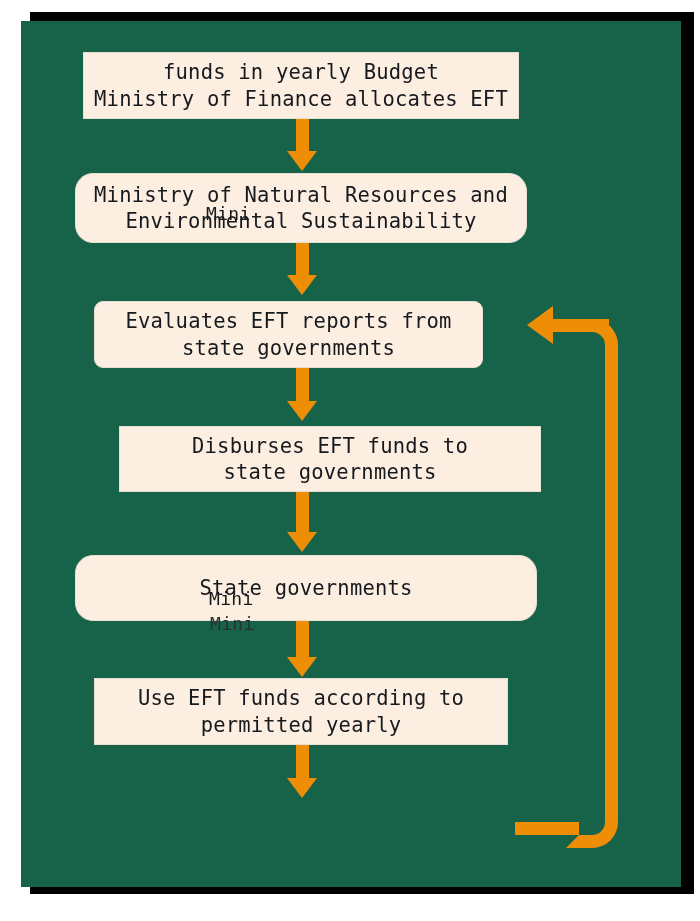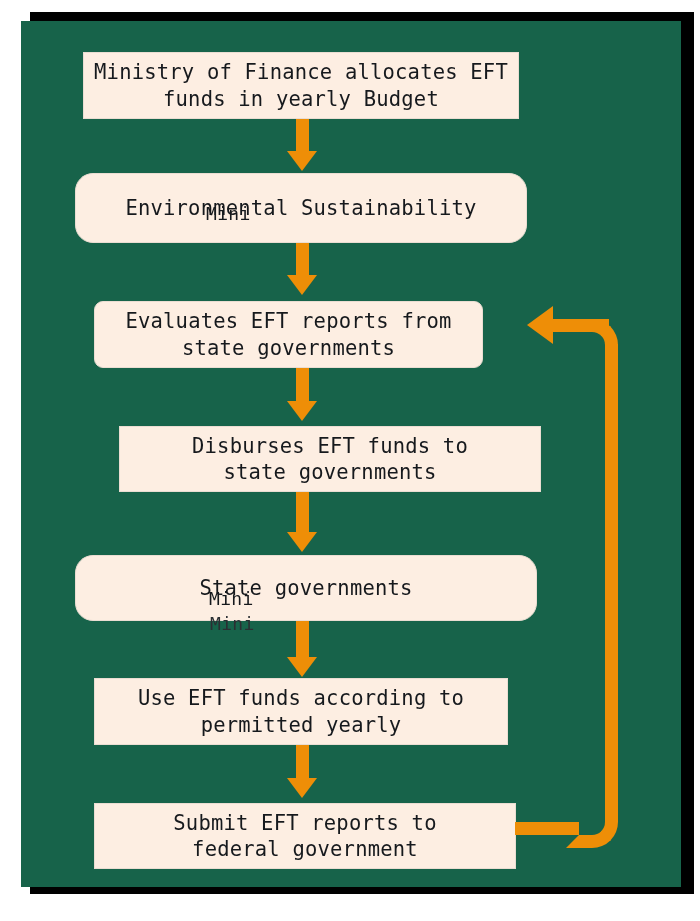--- a/index.html
+++ b/index.html
@@ -113,30 +113,31 @@
 <body>
 
 <div id="root">
 
   <div class="shadow-plate"></div>
 
   <div class="canvas">
 
     <div class="node sharp overflowtext" style="left:62px; top:31px; width:436px; height:67px;">
       <span class="lines">
+        <span class="l">funds in yearly Budget</span>
         <span class="l">Ministry of Finance allocates EFT</span>
-        <span class="l">funds in yearly Budget</span>
       </span>
     </div>
 
     <div class="vconn" style="left:275px; top:98px; height:34px;"></div>
     <div class="vhead" style="left:266px; top:130px;"></div>
 
     <div class="node round overflowtext" style="left:54px; top:152px; width:452px; height:70px;">
       <span class="lines">
+        <span class="l">Ministry of Natural Resources and</span>
         <span class="l">Environmental Sustainability</span>
       </span>
     </div>
 
     <div class="artifact" style="left:185px; top:182px;">Mini</div>
 
     <div class="vconn" style="left:275px; top:222px; height:34px;"></div>
     <div class="vhead" style="left:266px; top:254px;"></div>
 
     <div class="node sharp" style="left:73px; top:280px; width:389px; height:67px;border-radius:9px;">
@@ -174,26 +175,20 @@
     <div class="node sharp" style="left:73px; top:657px; width:414px; height:67px;">
       <span class="lines">
         <span class="l">Use EFT funds according to</span>
         <span class="l">permitted yearly</span>
       </span>
     </div>
 
     <div class="vconn" style="left:275px; top:724px; height:35px;"></div>
     <div class="vhead" style="left:266px; top:757px;"></div>
 
-    <div class="node sharp" style="left:73px; top:782px; width:422px; height:66px;">
-      <span class="lines">
-        <span class="l">Submit EFT reports to</span>
-        <span class="l">federal government</span>
-      </span>
-    </div>
 
     <div class="loop-seg" style="left:494px; top:801px; width:64px; height:13px; border-radius:0 0 0 0;"></div>
 
     <div class="loop-corner" style="left:545px; top:775px; width:52px; height:52px; border-radius:0 0 26px 0;
                 border-top-color:transparent; border-left-color:transparent;"></div>
 
     <div class="loop-seg" style="left:584px; top:323px; width:13px; height:465px;"></div>
 
     <div class="loop-corner" style="left:545px; top:298px; width:52px; height:52px; border-radius:0 26px 0 0;
                 border-bottom-color:transparent; border-left-color:transparent;"></div>

